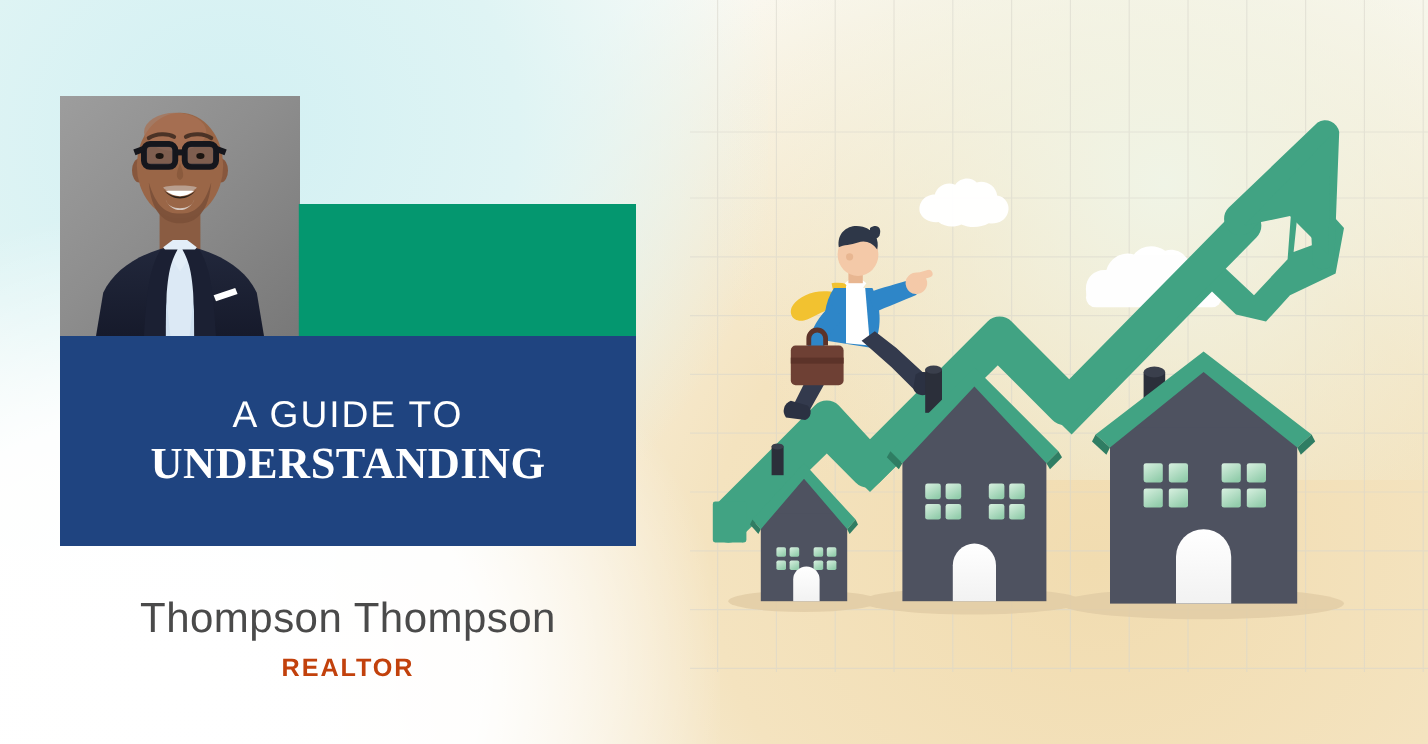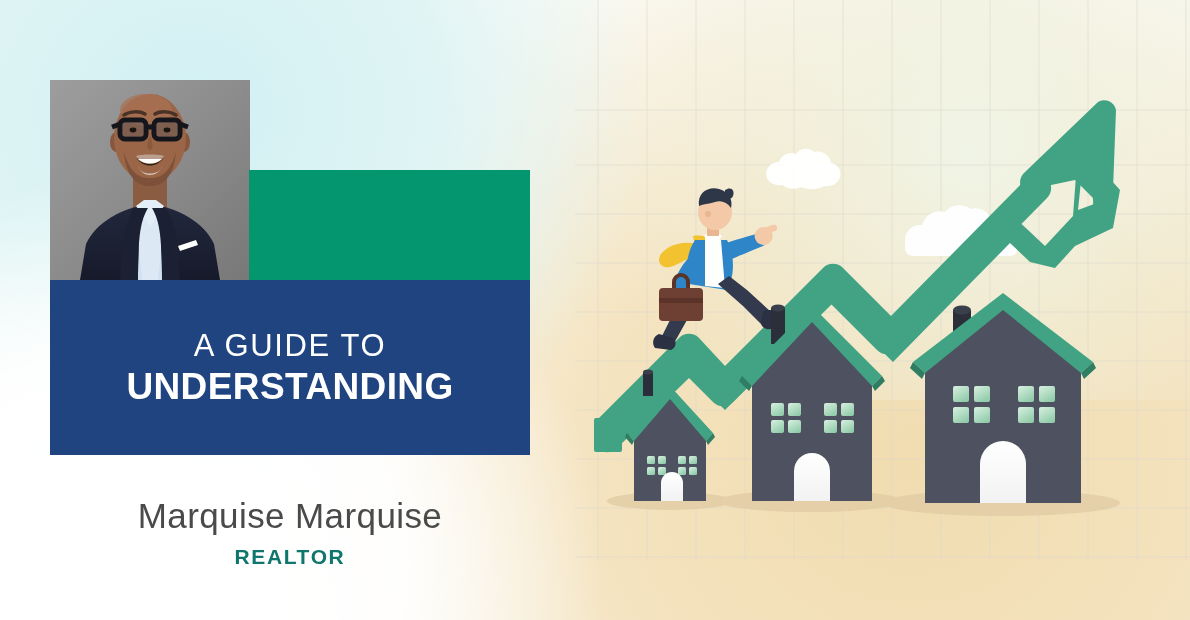--- a/index.html
+++ b/index.html
@@ -50,29 +50,29 @@
     background:#1f4480;
     display:flex;flex-direction:column;align-items:center;justify-content:center;
     box-sizing:border-box;padding-top:4px;
   }
   .t-line1{
     color:#ffffff;font-size:31px;font-weight:400;letter-spacing:1.6px;
     line-height:1.12;text-align:left;
   }
   .t-line2,.t-line3{
     color:#ffffff;font-size:37px;font-weight:700;letter-spacing:0.4px;
-    line-height:1.24;text-align:center;white-space:nowrap;
+    line-height:1.24;text-align:center;white-space:nowrap;font-family:Liberation Serif, serif;
   }
   .agent-name{
     position:absolute;left:50px;top:496px;width:480px;text-align:center;
     color:#4a4a4a;font-size:35px;font-weight:300;letter-spacing:0.4px;
   }
   .agent-role{
     position:absolute;left:50px;top:545px;width:480px;text-align:center;
-    color:#0f766e;font-size:21px;font-weight:700;letter-spacing:1.6px;
+    color:#c2410c;font-size:21px;font-weight:700;letter-spacing:1.6px;
   }
 </style>
 </head>
 <body>
 
 <div class="canvas">
 
   <div class="bg-base"></div>
   <div class="bg-cream"></div>
   <div class="bg-green-tr"></div>
@@ -351,16 +351,16 @@
     </svg>
   </div>
 
   <div class="green-bar"></div>
 
   <div class="title-block">
     <div class="t-line1">A GUIDE TO</div>
     <div class="t-line2">UNDERSTANDING</div>
   </div>
 
-  <div class="agent-name">Marquise Marquise</div>
+  <div class="agent-name">Thompson Thompson</div>
   <div class="agent-role">REALTOR</div>
 
 </div>
 
 </body></html>

